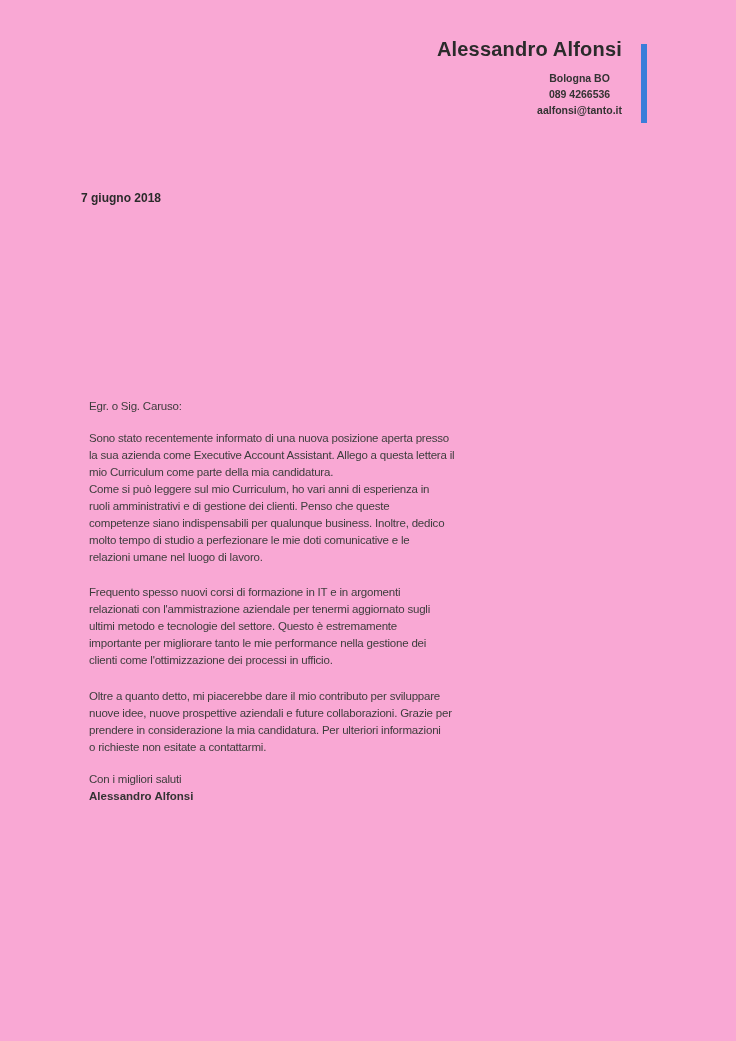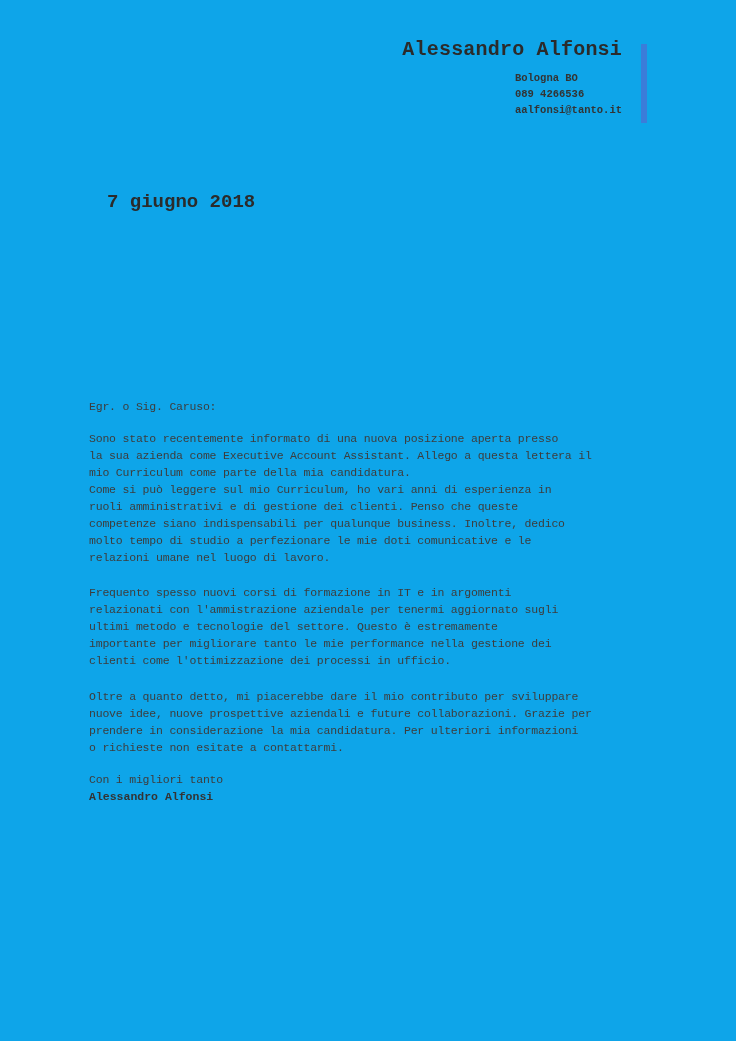--- a/index.html
+++ b/index.html
@@ -7,58 +7,58 @@
     --heading:#2b2b2b;
     --text:#3d3d3d;
     --bold-text:#333333;
   }
   *{margin:0;padding:0;box-sizing:border-box;}
   html,body{background:#ffffff;}
   .page{
     position:relative;
     width:736px;
     height:1041px;
-    background:#0ea5e9;
+    background:#f9a8d4;
     overflow:hidden;
-    font-family:Liberation Mono, monospace;
+    font-family:Liberation Sans, sans-serif;
   }
   .applicant-name{
     position:absolute;
     top:38px;
     right:114px;
     font-size:20px;
     font-weight:bold;
     color:var(--heading);
     letter-spacing:0.2px;
     white-space:nowrap;
   }
   .contact{
     position:absolute;
     top:70px;
     right:114px;
-    text-align:left;
+    text-align:center;
     font-size:10.5px;
     font-weight:bold;
     color:var(--bold-text);
     line-height:16px;
     margin-left:20px;
   }
   .accent-bar{
     position:absolute;
     left:641px;
     top:44px;
     width:6px;
     height:79px;
     background:var(--accent);
   }
   .date{
     position:absolute;
-    left:107px;
+    left:81px;
     top:191px;
-    font-size:19px;
+    font-size:12px;
     font-weight:bold;
     color:var(--heading);
   }
   .recipient-name{
     position:absolute;
     left:89px;
     top:209px;
     font-size:21px;
     font-weight:bold;
     color:var(--heading);
@@ -133,17 +133,17 @@
 ruoli amministrativi e di gestione dei clienti. Penso che queste
 competenze siano indispensabili per qualunque business. Inoltre, dedico
 molto tempo di studio a perfezionare le mie doti comunicative e le
 relazioni umane nel luogo di lavoro.</div>
 
   <div class="body-text para-3">Oltre a quanto detto, mi piacerebbe dare il mio contributo per sviluppare
 nuove idee, nuove prospettive aziendali e future collaborazioni. Grazie per
 prendere in considerazione la mia candidatura. Per ulteriori informazioni
 o richieste non esitate a contattarmi.</div>
 
-  <div class="body-text closing">Con i migliori tanto</div>
+  <div class="body-text closing">Con i migliori saluti</div>
 
   <div class="signature">Alessandro Alfonsi</div>
 
 </div>
 
 </body></html>

